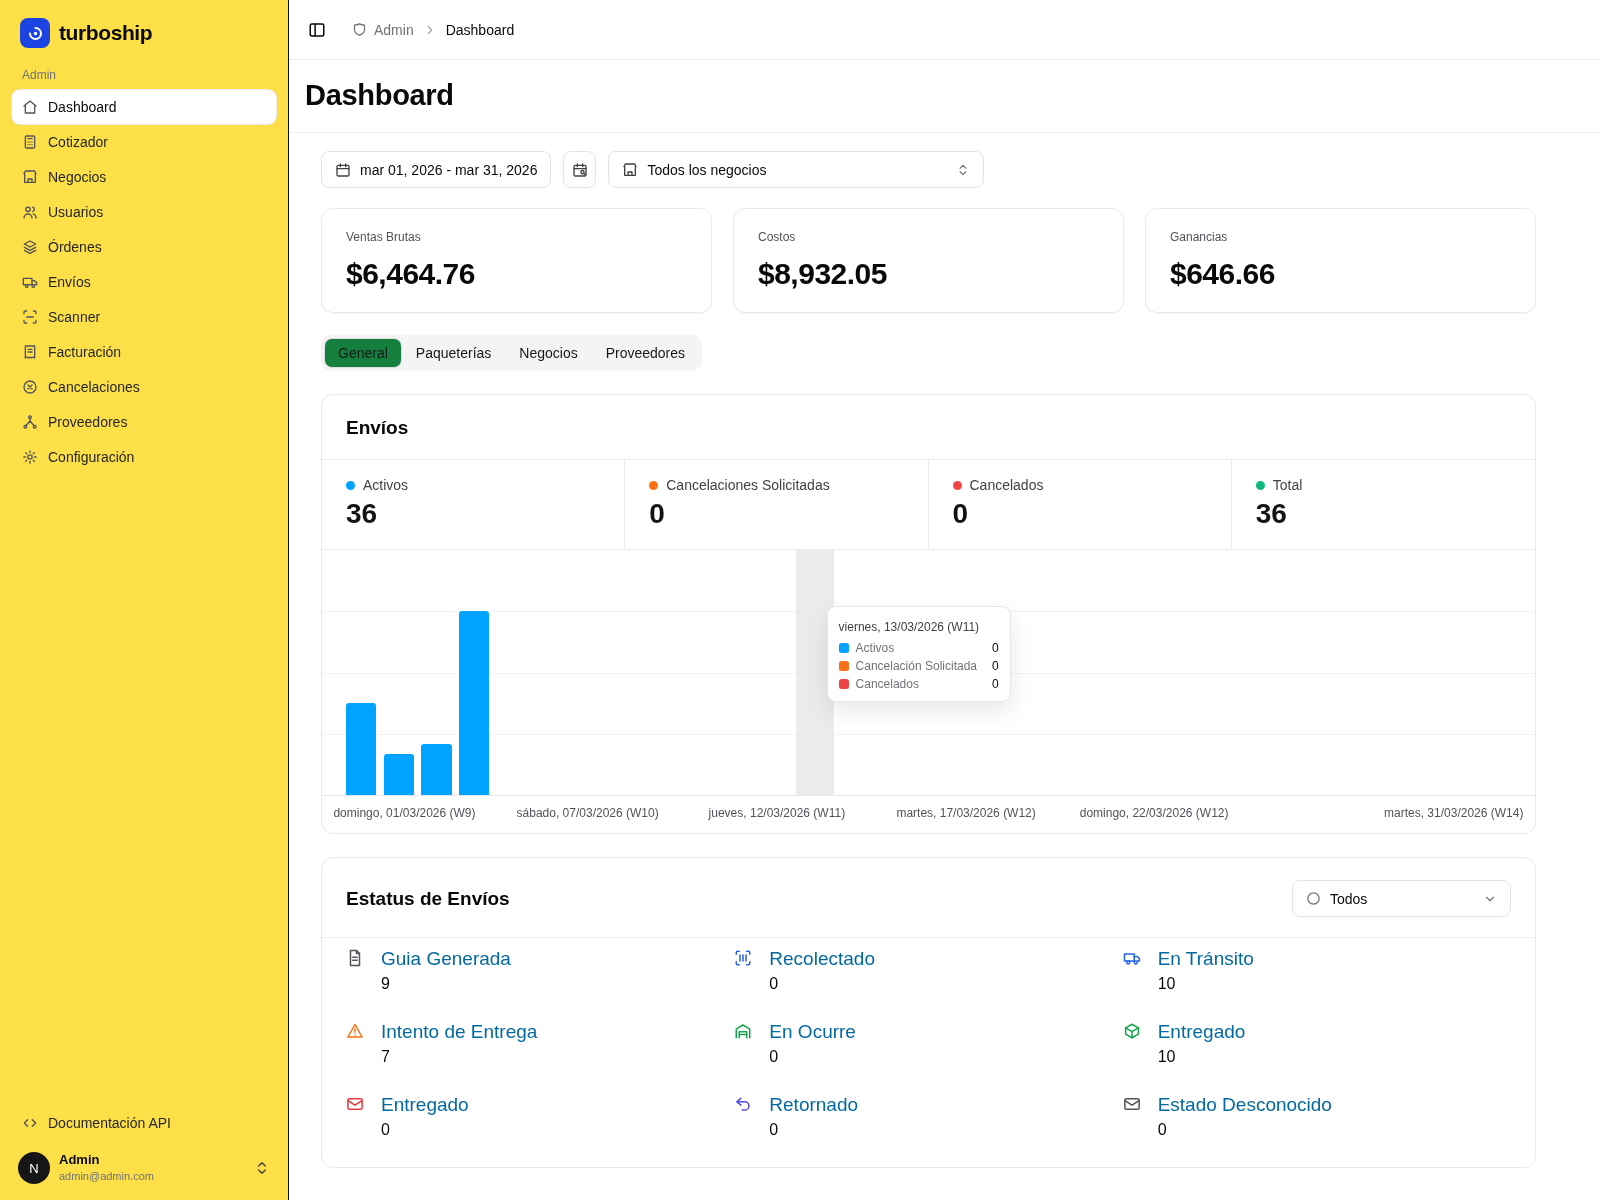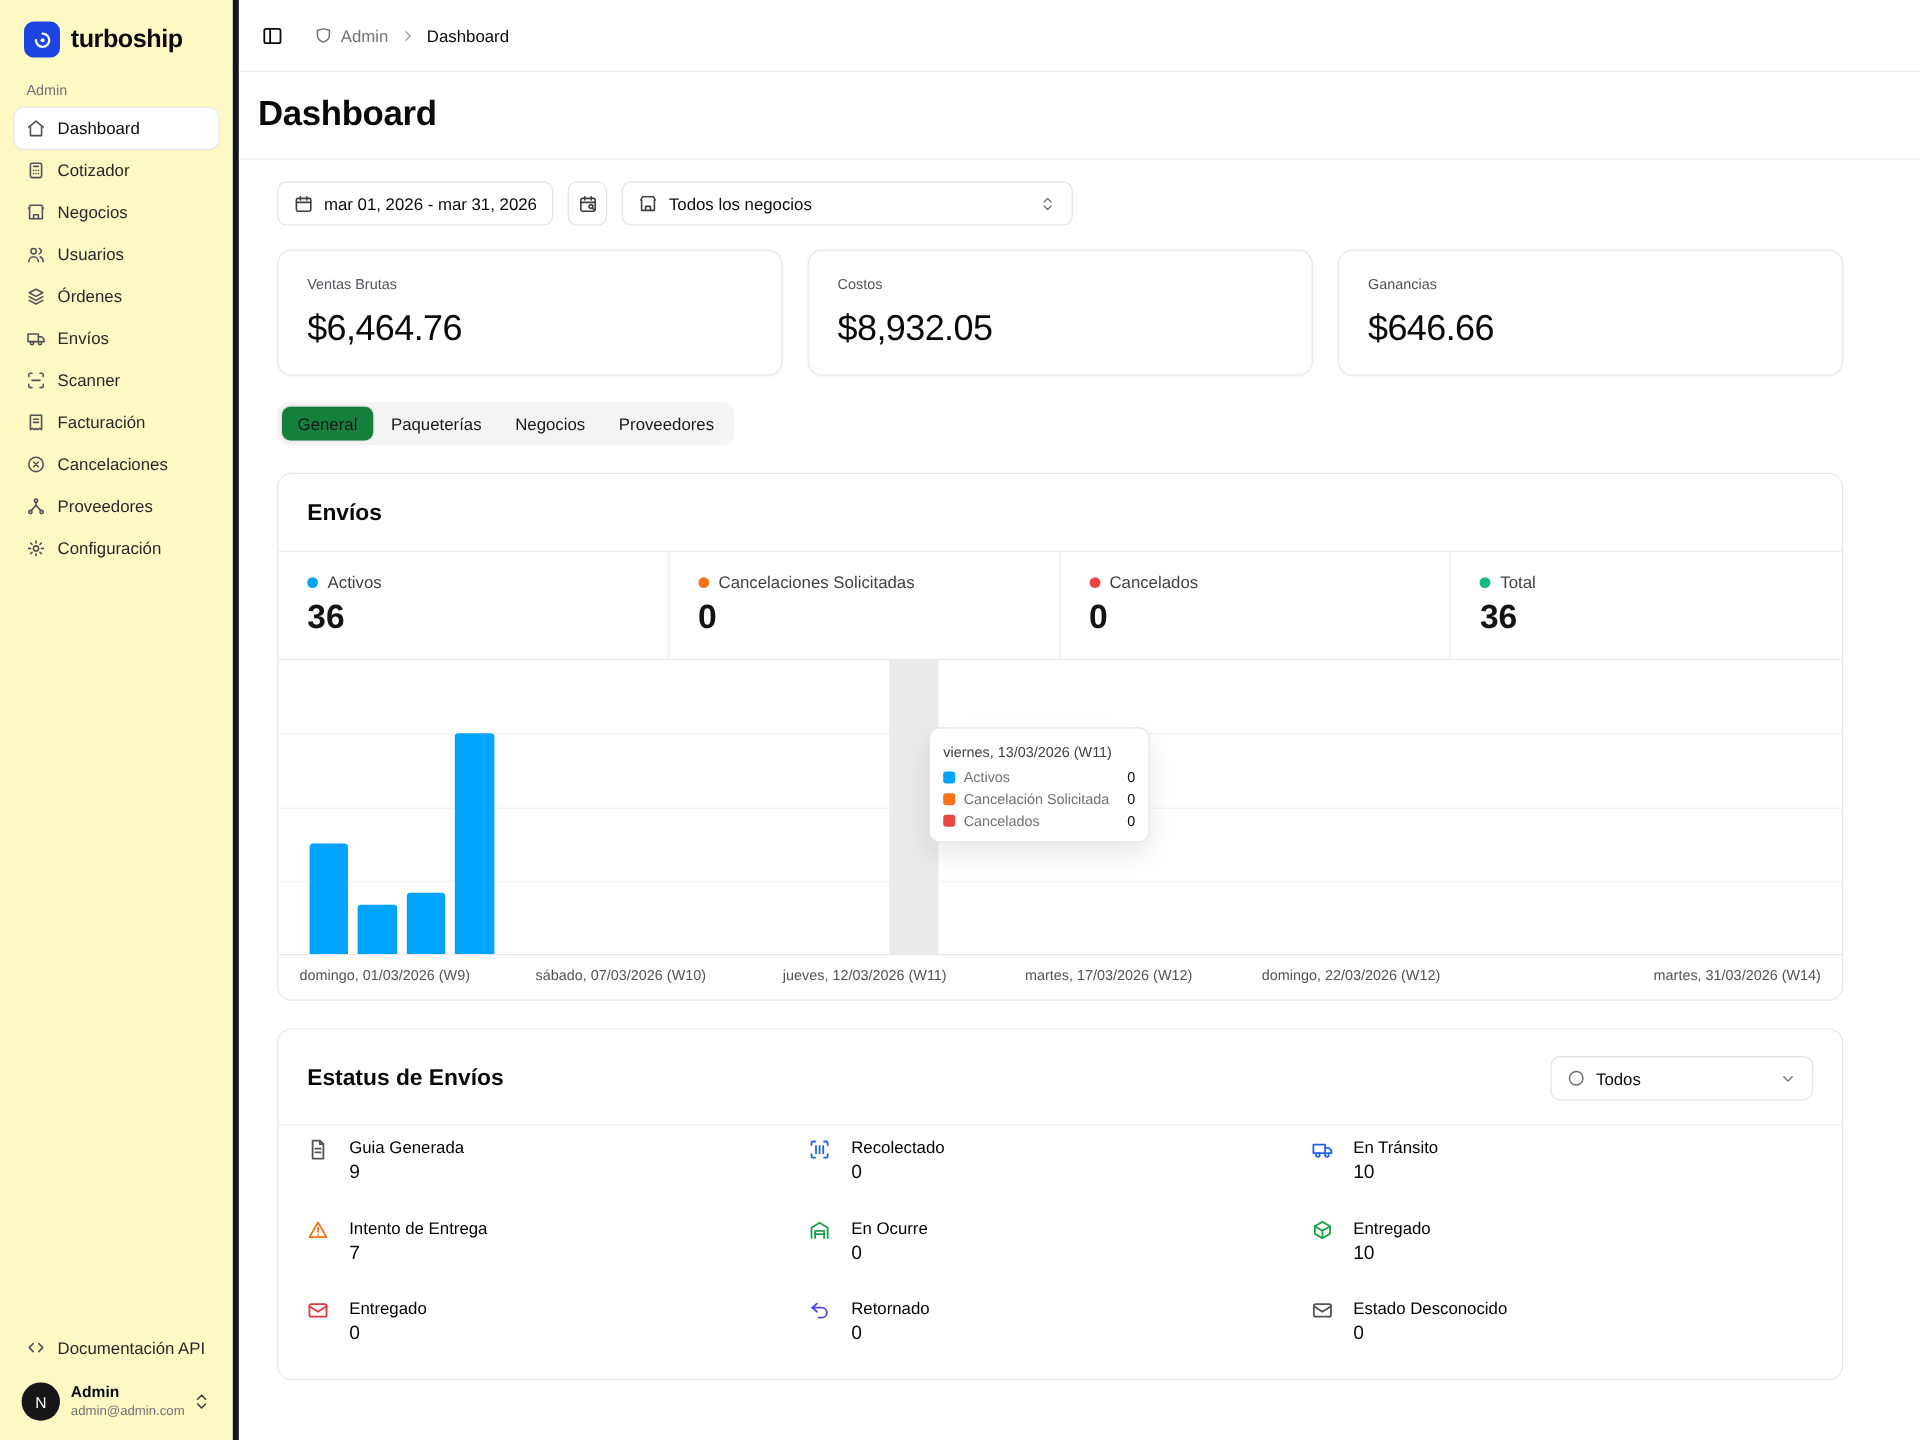--- a/index.html
+++ b/index.html
@@ -1,21 +1,21 @@
 <!DOCTYPE html>
 <html><head>
 <meta charset="utf-8">
 <style>
 *{box-sizing:border-box;margin:0;padding:0}
 html,body{width:1600px;height:1200px}
 body{font-family:"Liberation Sans",sans-serif;color:#09090b;background:#fff;overflow:hidden}
 svg.ic{width:16px;height:16px;flex:none}
 .app{display:flex;height:100%}
 
-.sidebar{width:199px;flex:none;background:#fef9c3;border-right:5px solid #0f172a;display:flex;flex-direction:column;padding:12px 12px 10px}
+.sidebar{width:289px;flex:none;background:#fde047;border-right:1px solid #0f172a;display:flex;flex-direction:column;padding:12px 12px 10px}
 .logo-row{display:flex;align-items:center;gap:9px;padding:6px 8px 16px;cursor:pointer}
 .logo-mark{width:30px;height:30px;border-radius:8px;background:#1c44e3;display:grid;place-items:center}
 .logo-mark svg{width:19px;height:19px}
 .logo-text{font-size:21px;font-weight:700;letter-spacing:-.4px}
 .side-label{font-size:12px;color:#71717a;padding:4px 10px 8px}
 .nav{display:flex;flex-direction:column;gap:1px}
 .nav-item{display:flex;align-items:center;gap:10px;height:34px;padding:0 10px;border-radius:8px;font-size:14px;color:#27272a;cursor:pointer}
 .nav-item svg{color:#52525b}
 .nav-item.active{background:#fff;box-shadow:0 0 0 1px #e9e9ec,0 1px 2px rgba(0,0,0,.05);font-weight:500;color:#09090b}
 .side-bottom{margin-top:auto}
@@ -39,21 +39,21 @@
 .filters{display:flex;gap:12px}
 .control{display:flex;align-items:center;gap:9px;height:37px;border:1px solid #e4e4e7;border-radius:8px;background:#fff;padding:0 13px;font-size:14px;cursor:pointer}
 .control svg{color:#3f3f46}
 .icon-btn{width:33px;justify-content:center;padding:0}
 .biz-select{width:376px}
 .grow{flex:1}
 
 .kpis{display:grid;grid-template-columns:1fr 1fr 1fr;gap:21px;margin-top:20px}
 .kpi{border:1px solid #e8e8ea;border-radius:12px;padding:21px 24px;box-shadow:0 1px 2px rgba(0,0,0,.04)}
 .kpi-label{font-size:12px;color:#52525b}
-.kpi-value{font-size:30px;font-weight:400;letter-spacing:-.5px;margin-top:13px}
+.kpi-value{font-size:30px;font-weight:700;letter-spacing:-.5px;margin-top:13px}
 
 .tabs{display:inline-flex;background:#f4f4f5;border-radius:10px;padding:4px;margin-top:22px;gap:2px}
 .tab{padding:6px 13px;font-size:14px;color:#18181b;border-radius:7px;cursor:pointer;white-space:nowrap}
 .tab.active{background:#15803d;box-shadow:0 0 0 1px #dededf}
 
 .panel{border:1px solid #e8e8ea;border-radius:12px;margin-top:23px;background:#fff}
 .panel-head{padding:22px 24px 20px;font-size:19px;font-weight:700;border-bottom:1px solid #ececee;display:flex;align-items:center;justify-content:space-between}
 .legend-grid{display:grid;grid-template-columns:repeat(4,1fr);border-bottom:1px solid #ececee}
 .legend-cell{padding:17px 24px 19px;border-right:1px solid #ececee;cursor:pointer}
 .legend-cell:last-child{border-right:0}
@@ -72,21 +72,21 @@
 .tt-title{font-size:12px;color:#3f3f46;margin-bottom:7px}
 .tt-row{display:flex;align-items:center;gap:7px;margin-top:4px;font-size:12px}
 .tt-sw{width:10px;height:10px;border-radius:2.5px;flex:none}
 .tt-label{color:#71717a;flex:1}
 .tt-val{color:#09090b}
 
 .status-select{width:219px;font-weight:400;font-size:14px}
 .status-grid{display:grid;grid-template-columns:1fr 1fr 1fr;padding:10px 24px 28px;row-gap:28px}
 .status-item{display:flex;gap:17px}
 .status-item svg{width:18px;height:18px;margin-top:1px;flex:none}
-.status-label{font-size:14px;color:#000000}
+.status-label{font-size:19px;color:#0369a1}
 .status-value{font-size:16px;margin-top:5px}
 .c-gray{color:#52525b}.c-blue{color:#2563eb}.c-indigo{color:#4f46e5}.c-orange{color:#f97316}.c-green{color:#16a34a}.c-red{color:#e7373f}
 </style>
 </head>
 <body>
 
 <div class="app">
 
   <aside class="sidebar">
     <div class="logo-row">

